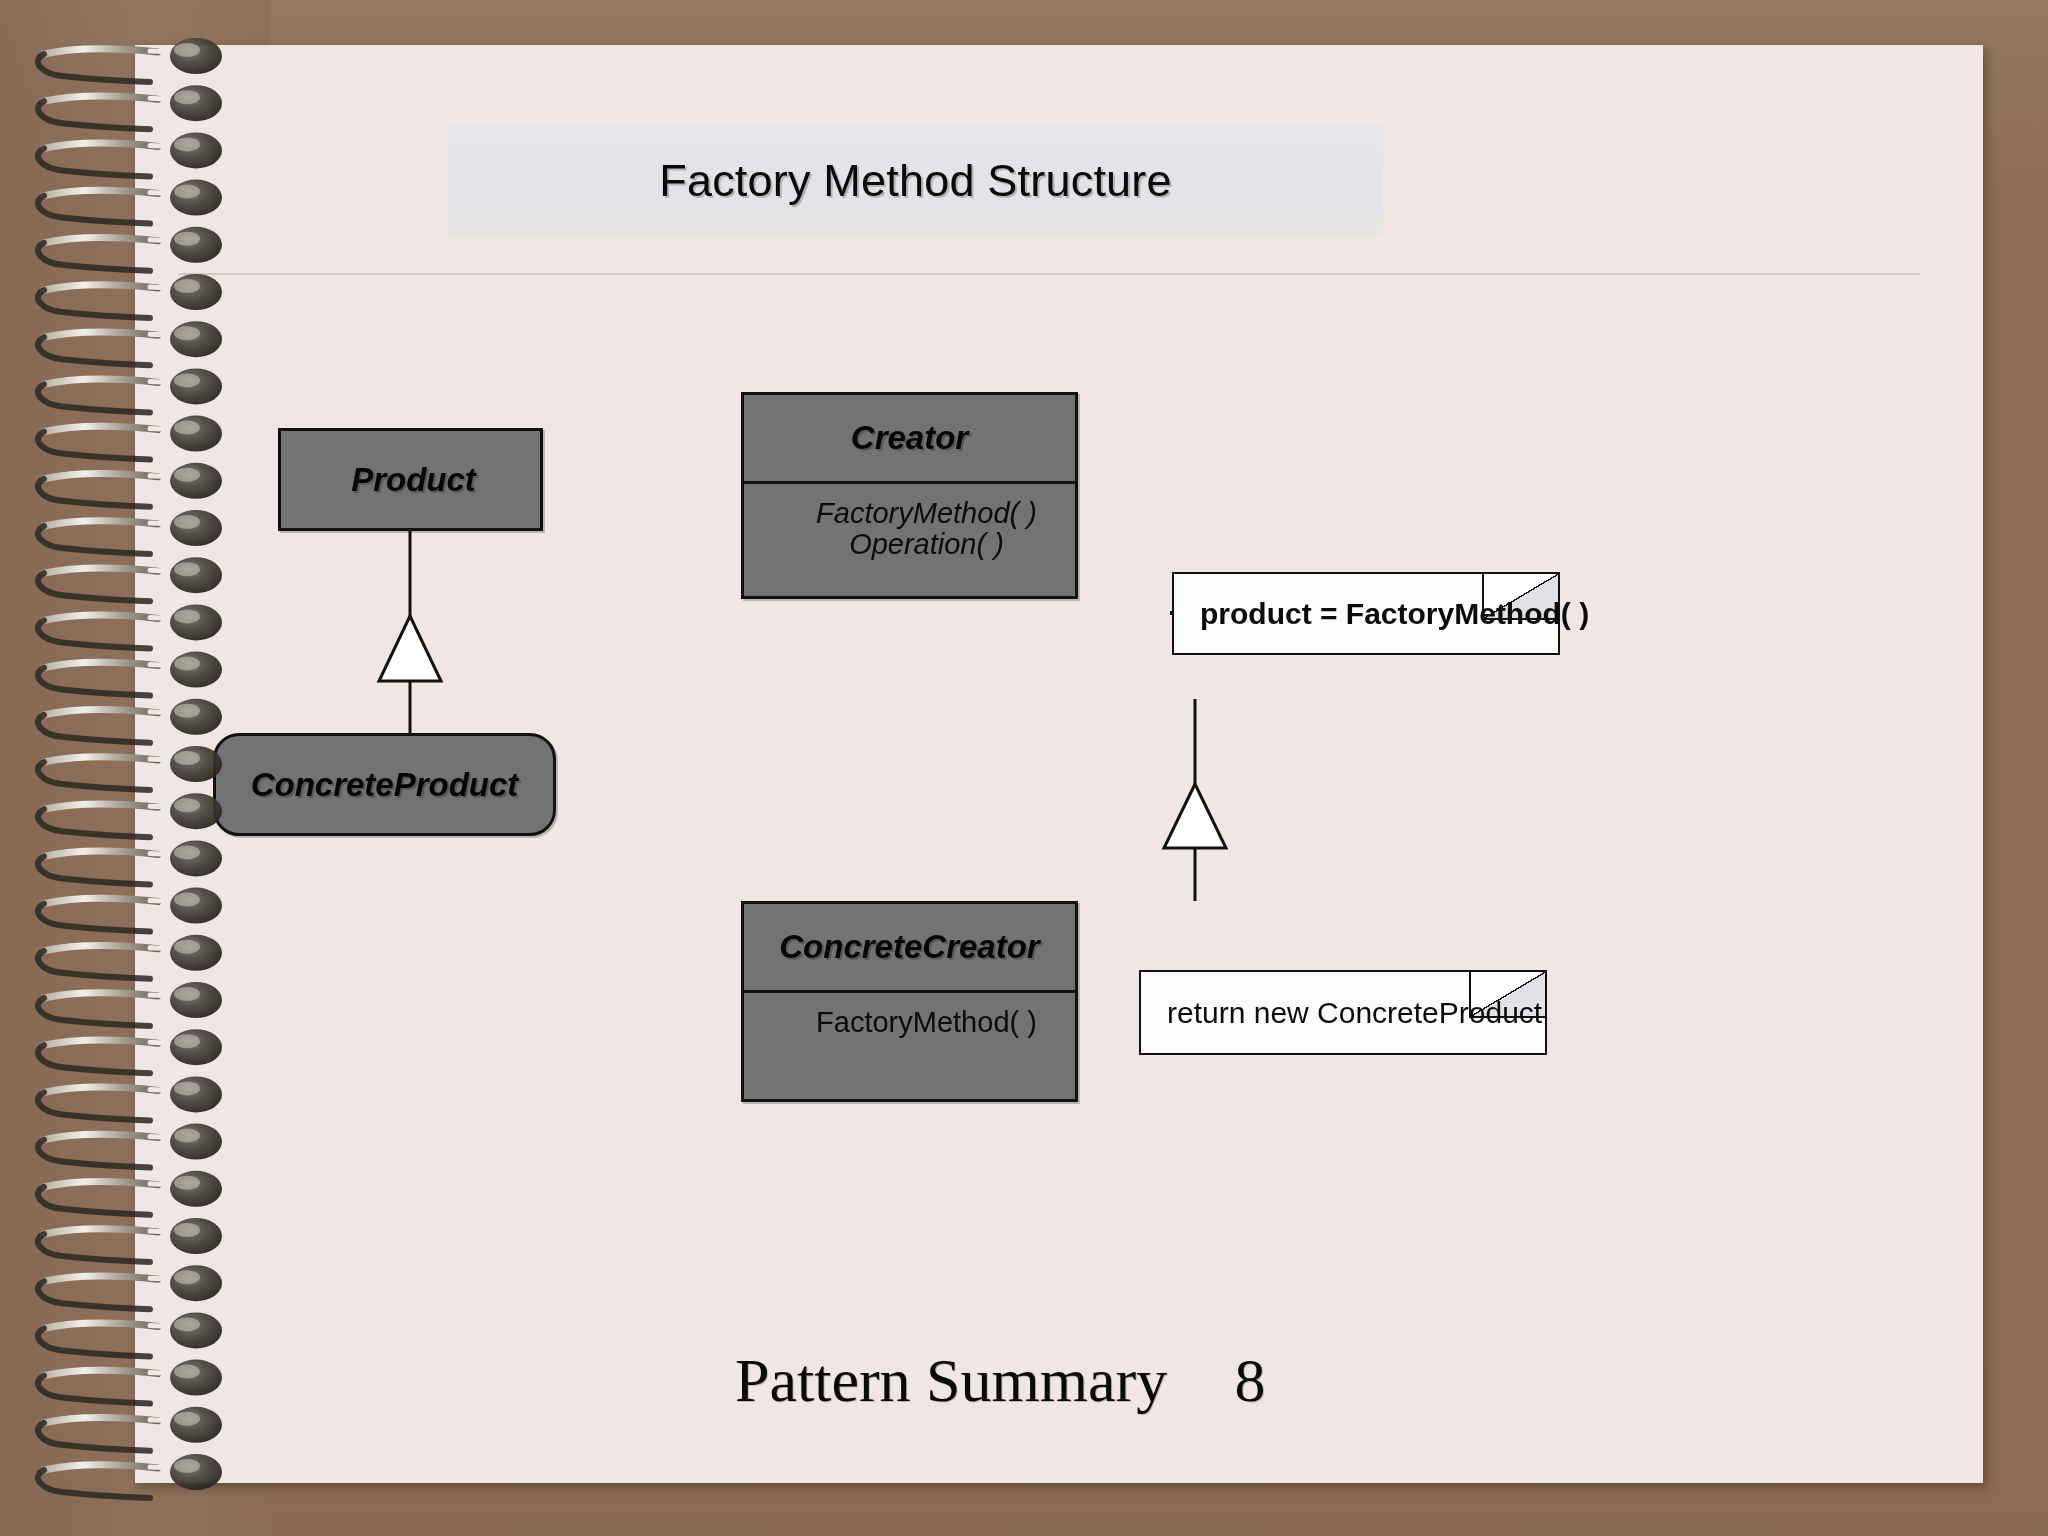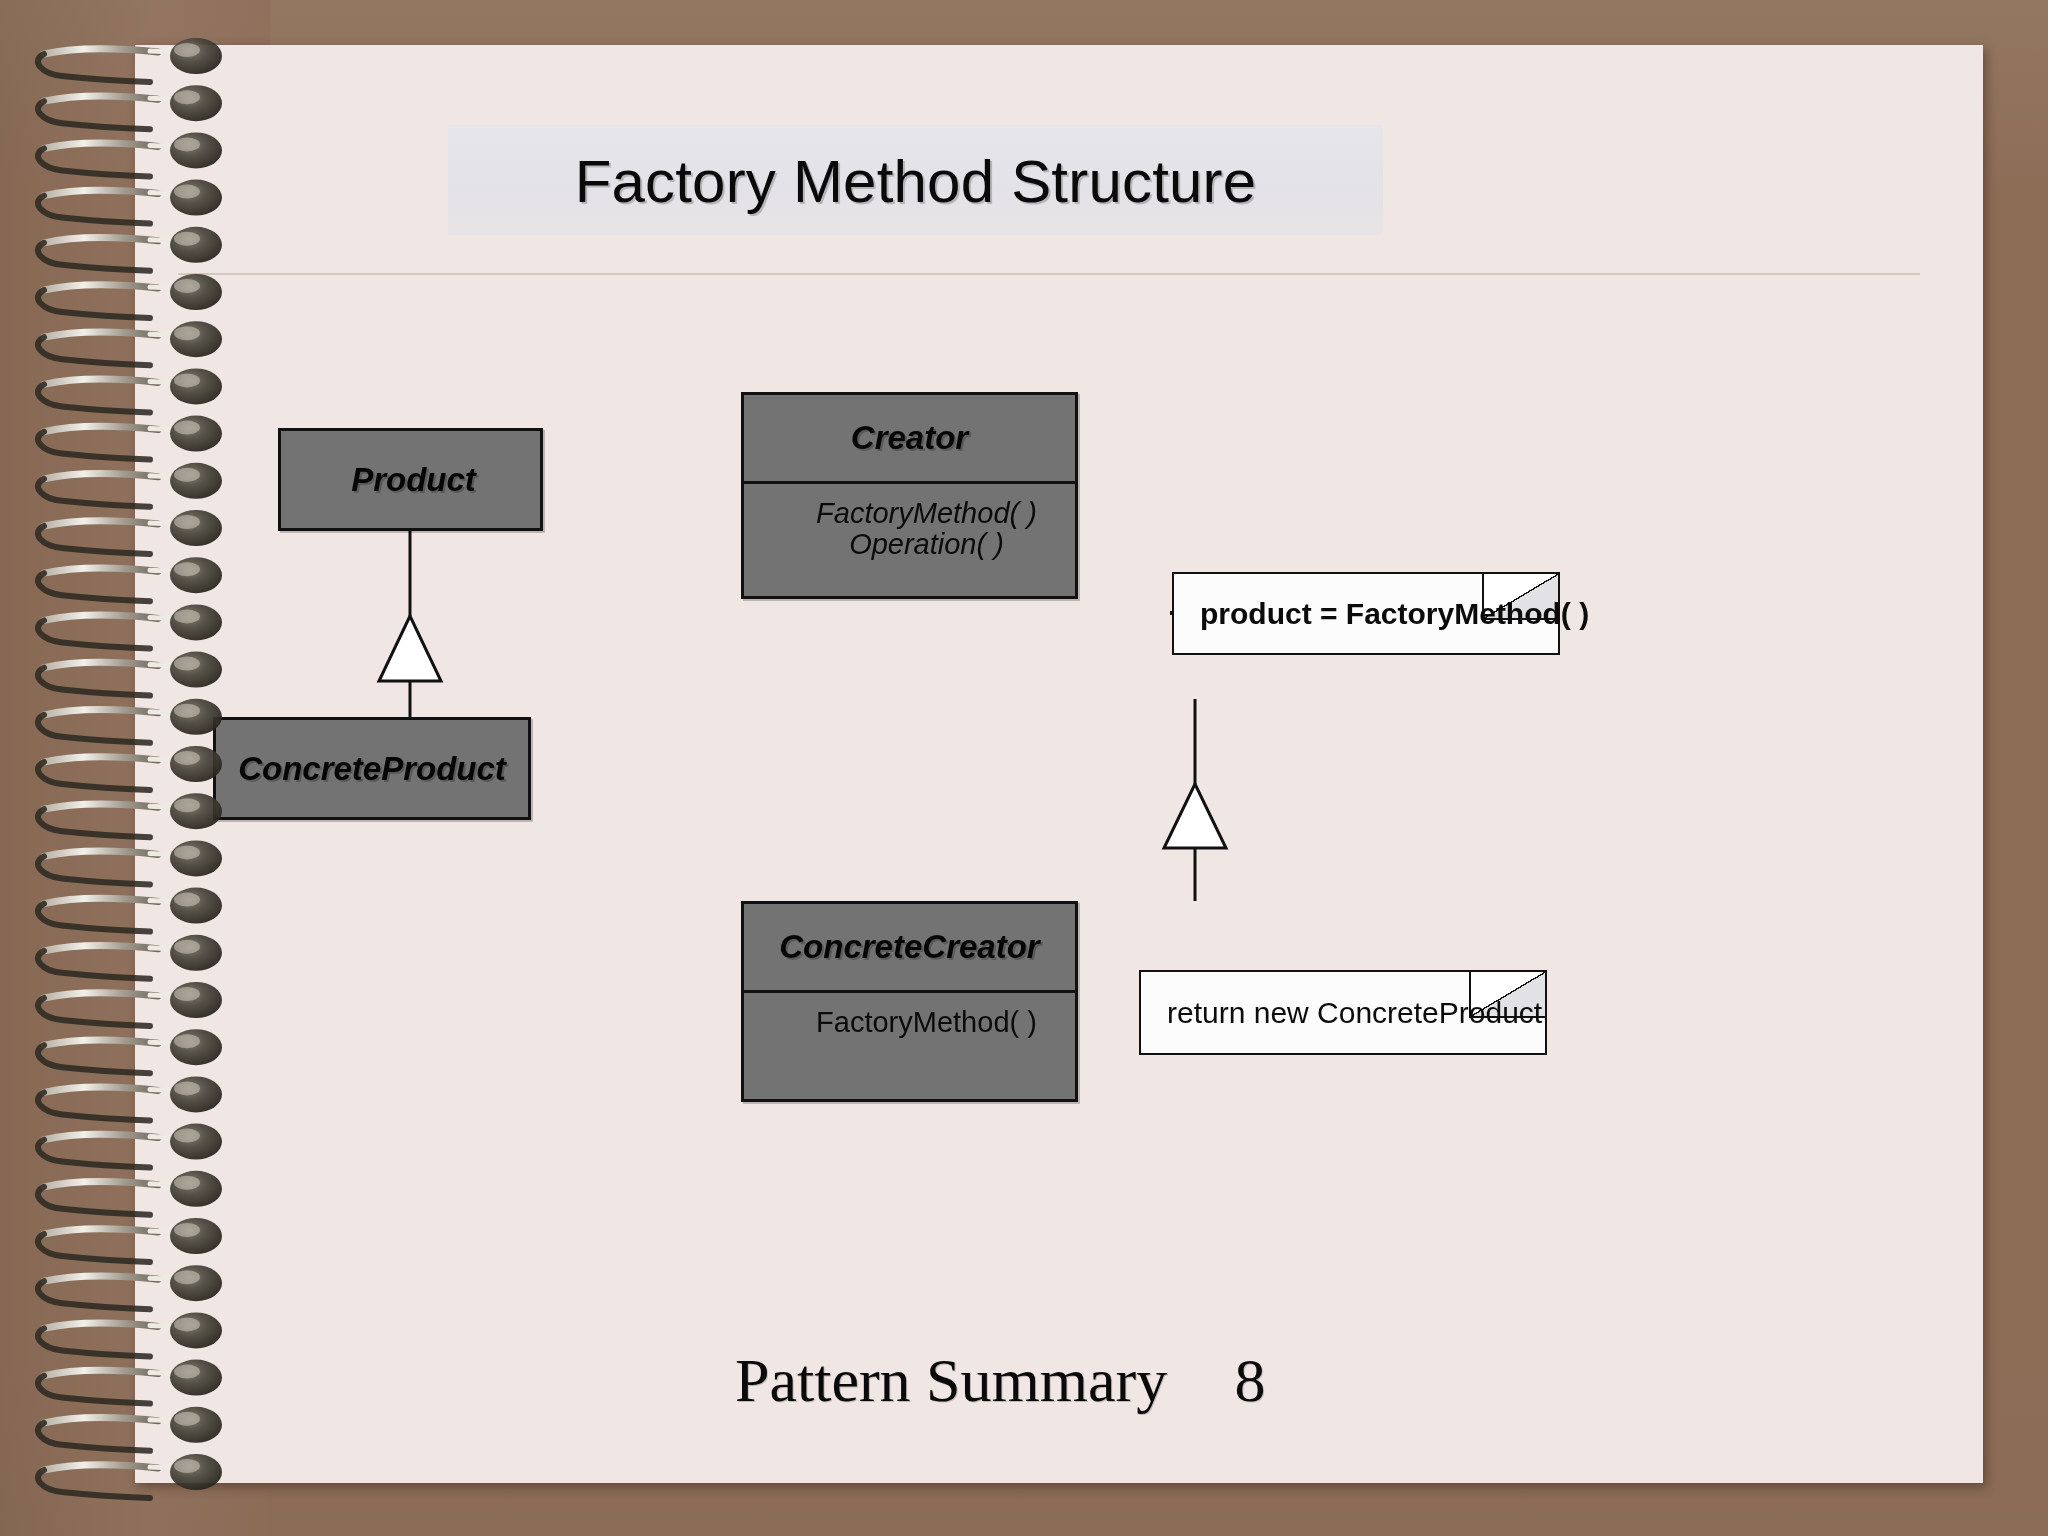--- a/index.html
+++ b/index.html
@@ -36,21 +36,21 @@
   #spiral{position:absolute;left:0;top:0;width:250px;height:1536px;pointer-events:none;}
 
   
   #title-plate{
     position:absolute;left:313px;top:80px;width:935px;height:110px;
     background:linear-gradient(180deg,#e6e5e9 0%,#e3e2e7 55%,#e8e4e5 100%);
   }
   #title-text{
     position:absolute;left:313px;top:78px;width:935px;height:116px;
     display:flex;align-items:center;justify-content:center;
-    font-size:60px;color:#0a0a0a;letter-spacing:.2px;
+    font-size:45px;color:#0a0a0a;letter-spacing:.2px;
     text-shadow:2px 2px 0 rgba(0,0,0,.20);
     white-space:nowrap;
   }
   #title-rule{
     position:absolute;left:43px;top:228px;width:1742px;height:2px;
     background:#d5c7bd;
   }
 
   
   .uml-box{
@@ -130,21 +130,21 @@
 
       <line x1="1035" y1="568" x2="1337" y2="568" stroke="#111" stroke-width="4" stroke-dasharray="18,14"></line>
 
       <line x1="1038" y1="965" x2="1305" y2="965" stroke="#111" stroke-width="4" stroke-dasharray="18,14"></line>
     </svg>
 
     <div class="uml-box" style="left:143px;top:383px;width:265px;height:103px;padding-left:6px;">
       <div class="uml-name" style="height:100%;">Product</div>
     </div>
 
-    <div class="uml-box" style="left:78px;top:672px;width:318px;height:103px;">
+    <div class="uml-box" style="left:78px;top:688px;width:343px;height:103px;border-radius:26px;">
       <div class="uml-name" style="height:100%;">ConcreteProduct</div>
     </div>
 
     <div class="uml-box" style="left:606px;top:347px;width:337px;height:207px;">
       <div class="uml-name" style="height:86px;">Creator</div>
       <div class="uml-sep"></div>
       <div class="uml-ops italic">
         <div>FactoryMethod( )</div>
         <div>Operation( )</div>
       </div>

